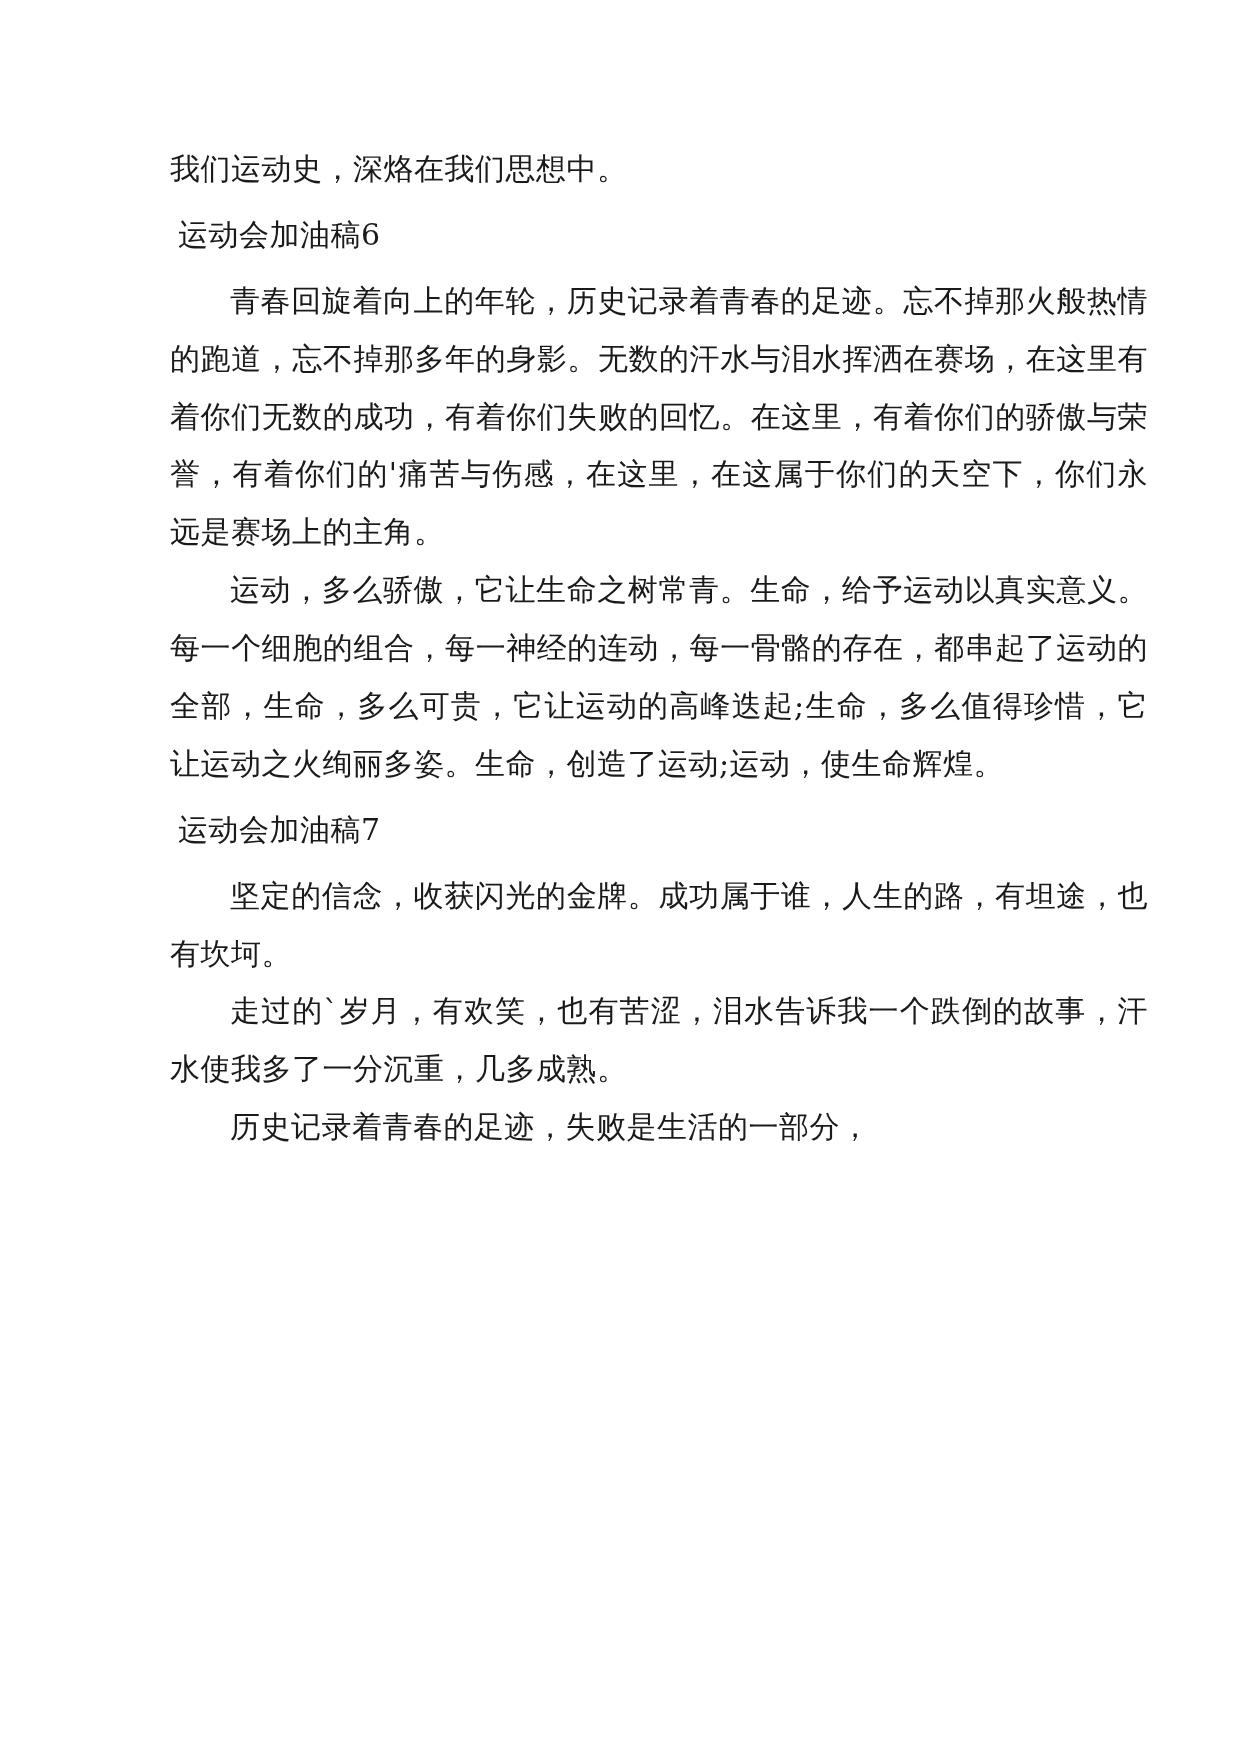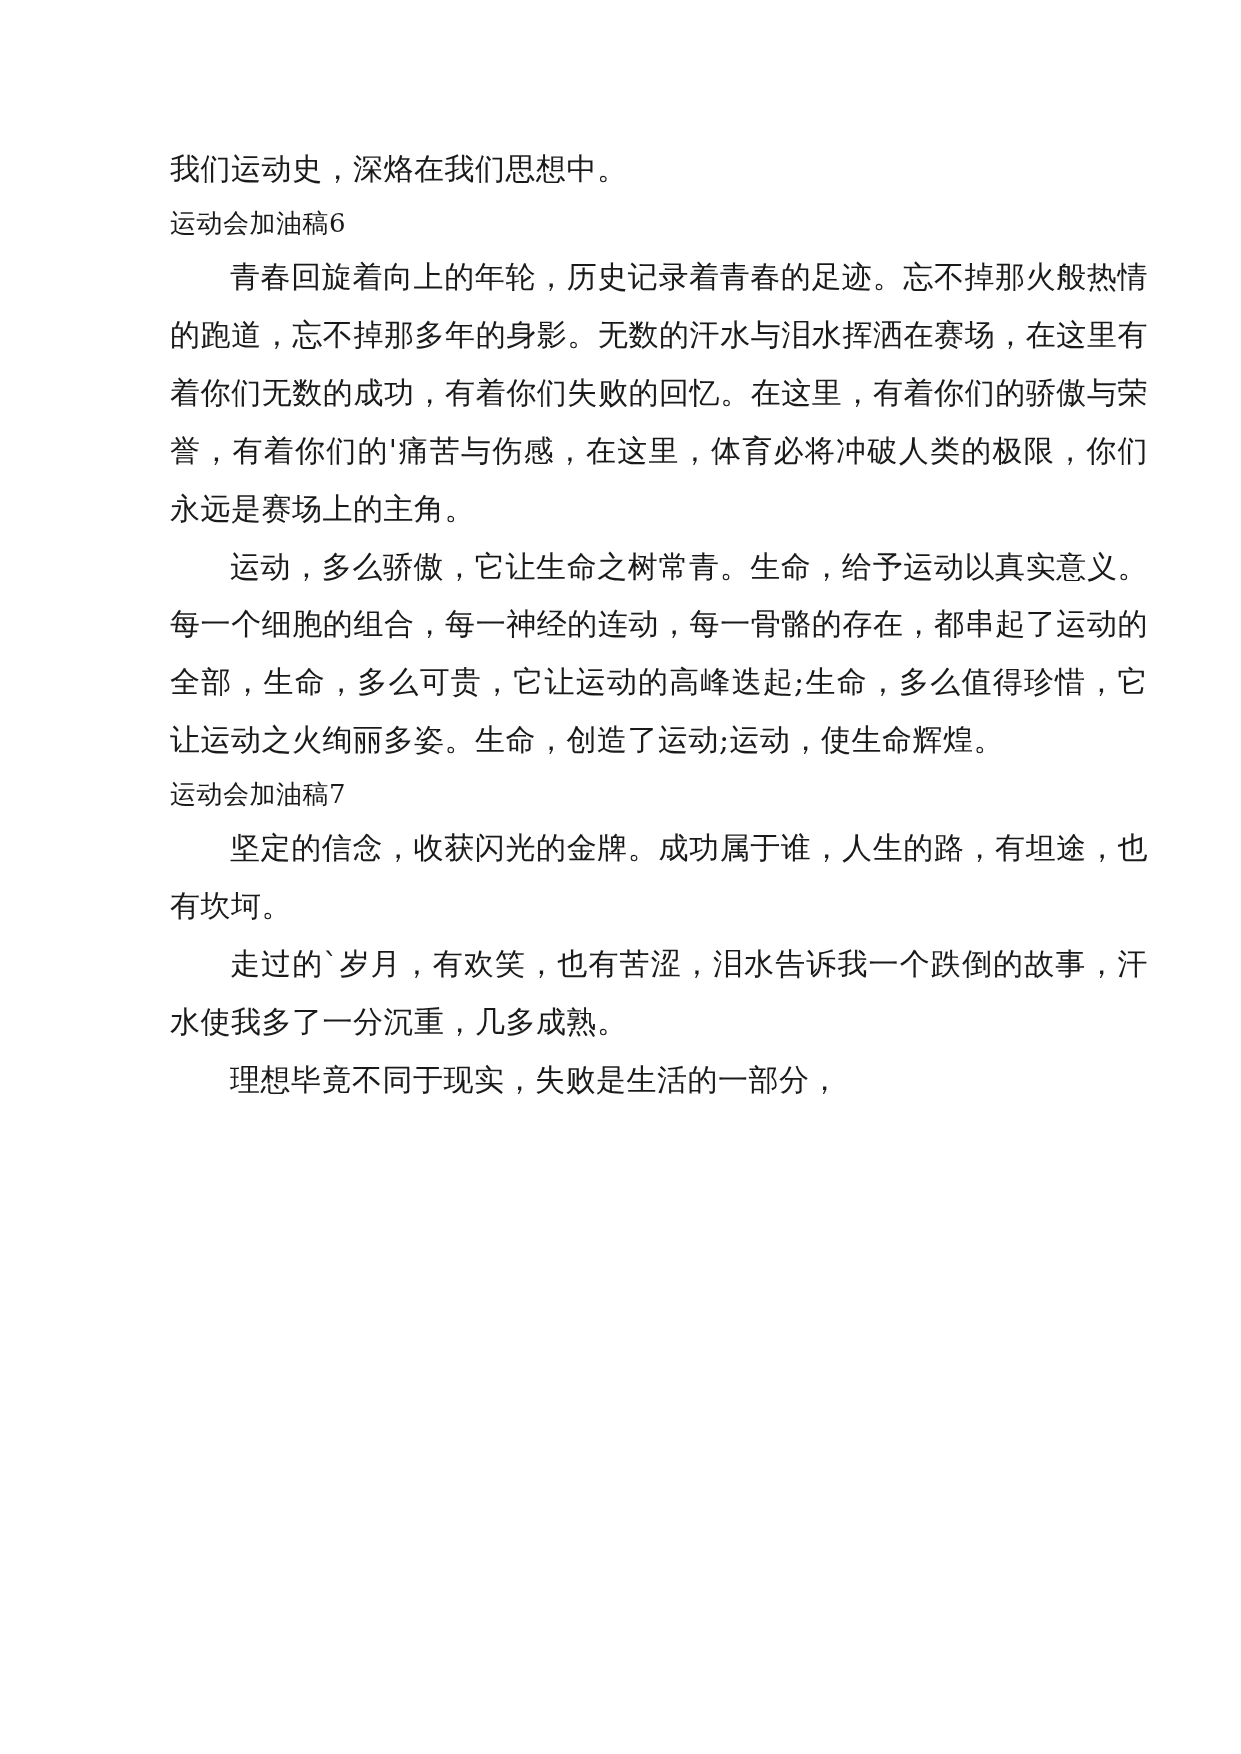--- a/index.html
+++ b/index.html
@@ -27,45 +27,45 @@
   p.para {
     margin: 0;
     text-indent: 2em;
     white-space: normal;
   }
   p.noindent {
     margin: 0;
     text-indent: 0;
   }
   h2.section-heading {
-    margin: 0;
-    font-size: 26px;
+    margin: 8px;
+    font-size: 30px;
     font-weight: normal;
     line-height: 1.93;
     text-indent: 0;
   }
 </style>
 </head>
 <body>
 
 <div class="page">
   <div class="doc-body">
 
     <p class="para noindent">我们运动史，深烙在我们思想中。</p>
 
 
     <h2 class="section-heading">运动会加油稿6</h2>
 
-    <p class="para">青春回旋着向上的年轮，历史记录着青春的足迹。忘不掉那火般热情的跑道，忘不掉那多年的身影。无数的汗水与泪水挥洒在赛场，在这里有着你们无数的成功，有着你们失败的回忆。在这里，有着你们的骄傲与荣誉，有着你们的'痛苦与伤感，在这里，体育必将冲破人类的极限，你们永远是赛场上的主角。</p>
+    <p class="para">青春回旋着向上的年轮，历史记录着青春的足迹。忘不掉那火般热情的跑道，忘不掉那多年的身影。无数的汗水与泪水挥洒在赛场，在这里有着你们无数的成功，有着你们失败的回忆。在这里，有着你们的骄傲与荣誉，有着你们的'痛苦与伤感，在这里，在这属于你们的天空下，你们永远是赛场上的主角。</p>
 
     <p class="para">运动，多么骄傲，它让生命之树常青。生命，给予运动以真实意义。每一个细胞的组合，每一神经的连动，每一骨骼的存在，都串起了运动的全部，生命，多么可贵，它让运动的高峰迭起;生命，多么值得珍惜，它让运动之火绚丽多姿。生命，创造了运动;运动，使生命辉煌。</p>
 
     <h2 class="section-heading">运动会加油稿7</h2>
 
 
     <p class="para">坚定的信念，收获闪光的金牌。成功属于谁，人生的路，有坦途，也有坎坷。</p>
 
     <p class="para">走过的`岁月，有欢笑，也有苦涩，泪水告诉我一个跌倒的故事，汗水使我多了一分沉重，几多成熟。</p>
 
-    <p class="para">理想毕竟不同于现实，失败是生活的一部分，</p>
+    <p class="para">历史记录着青春的足迹，失败是生活的一部分，</p>
 
   </div>
 </div>
 
 </body></html>

